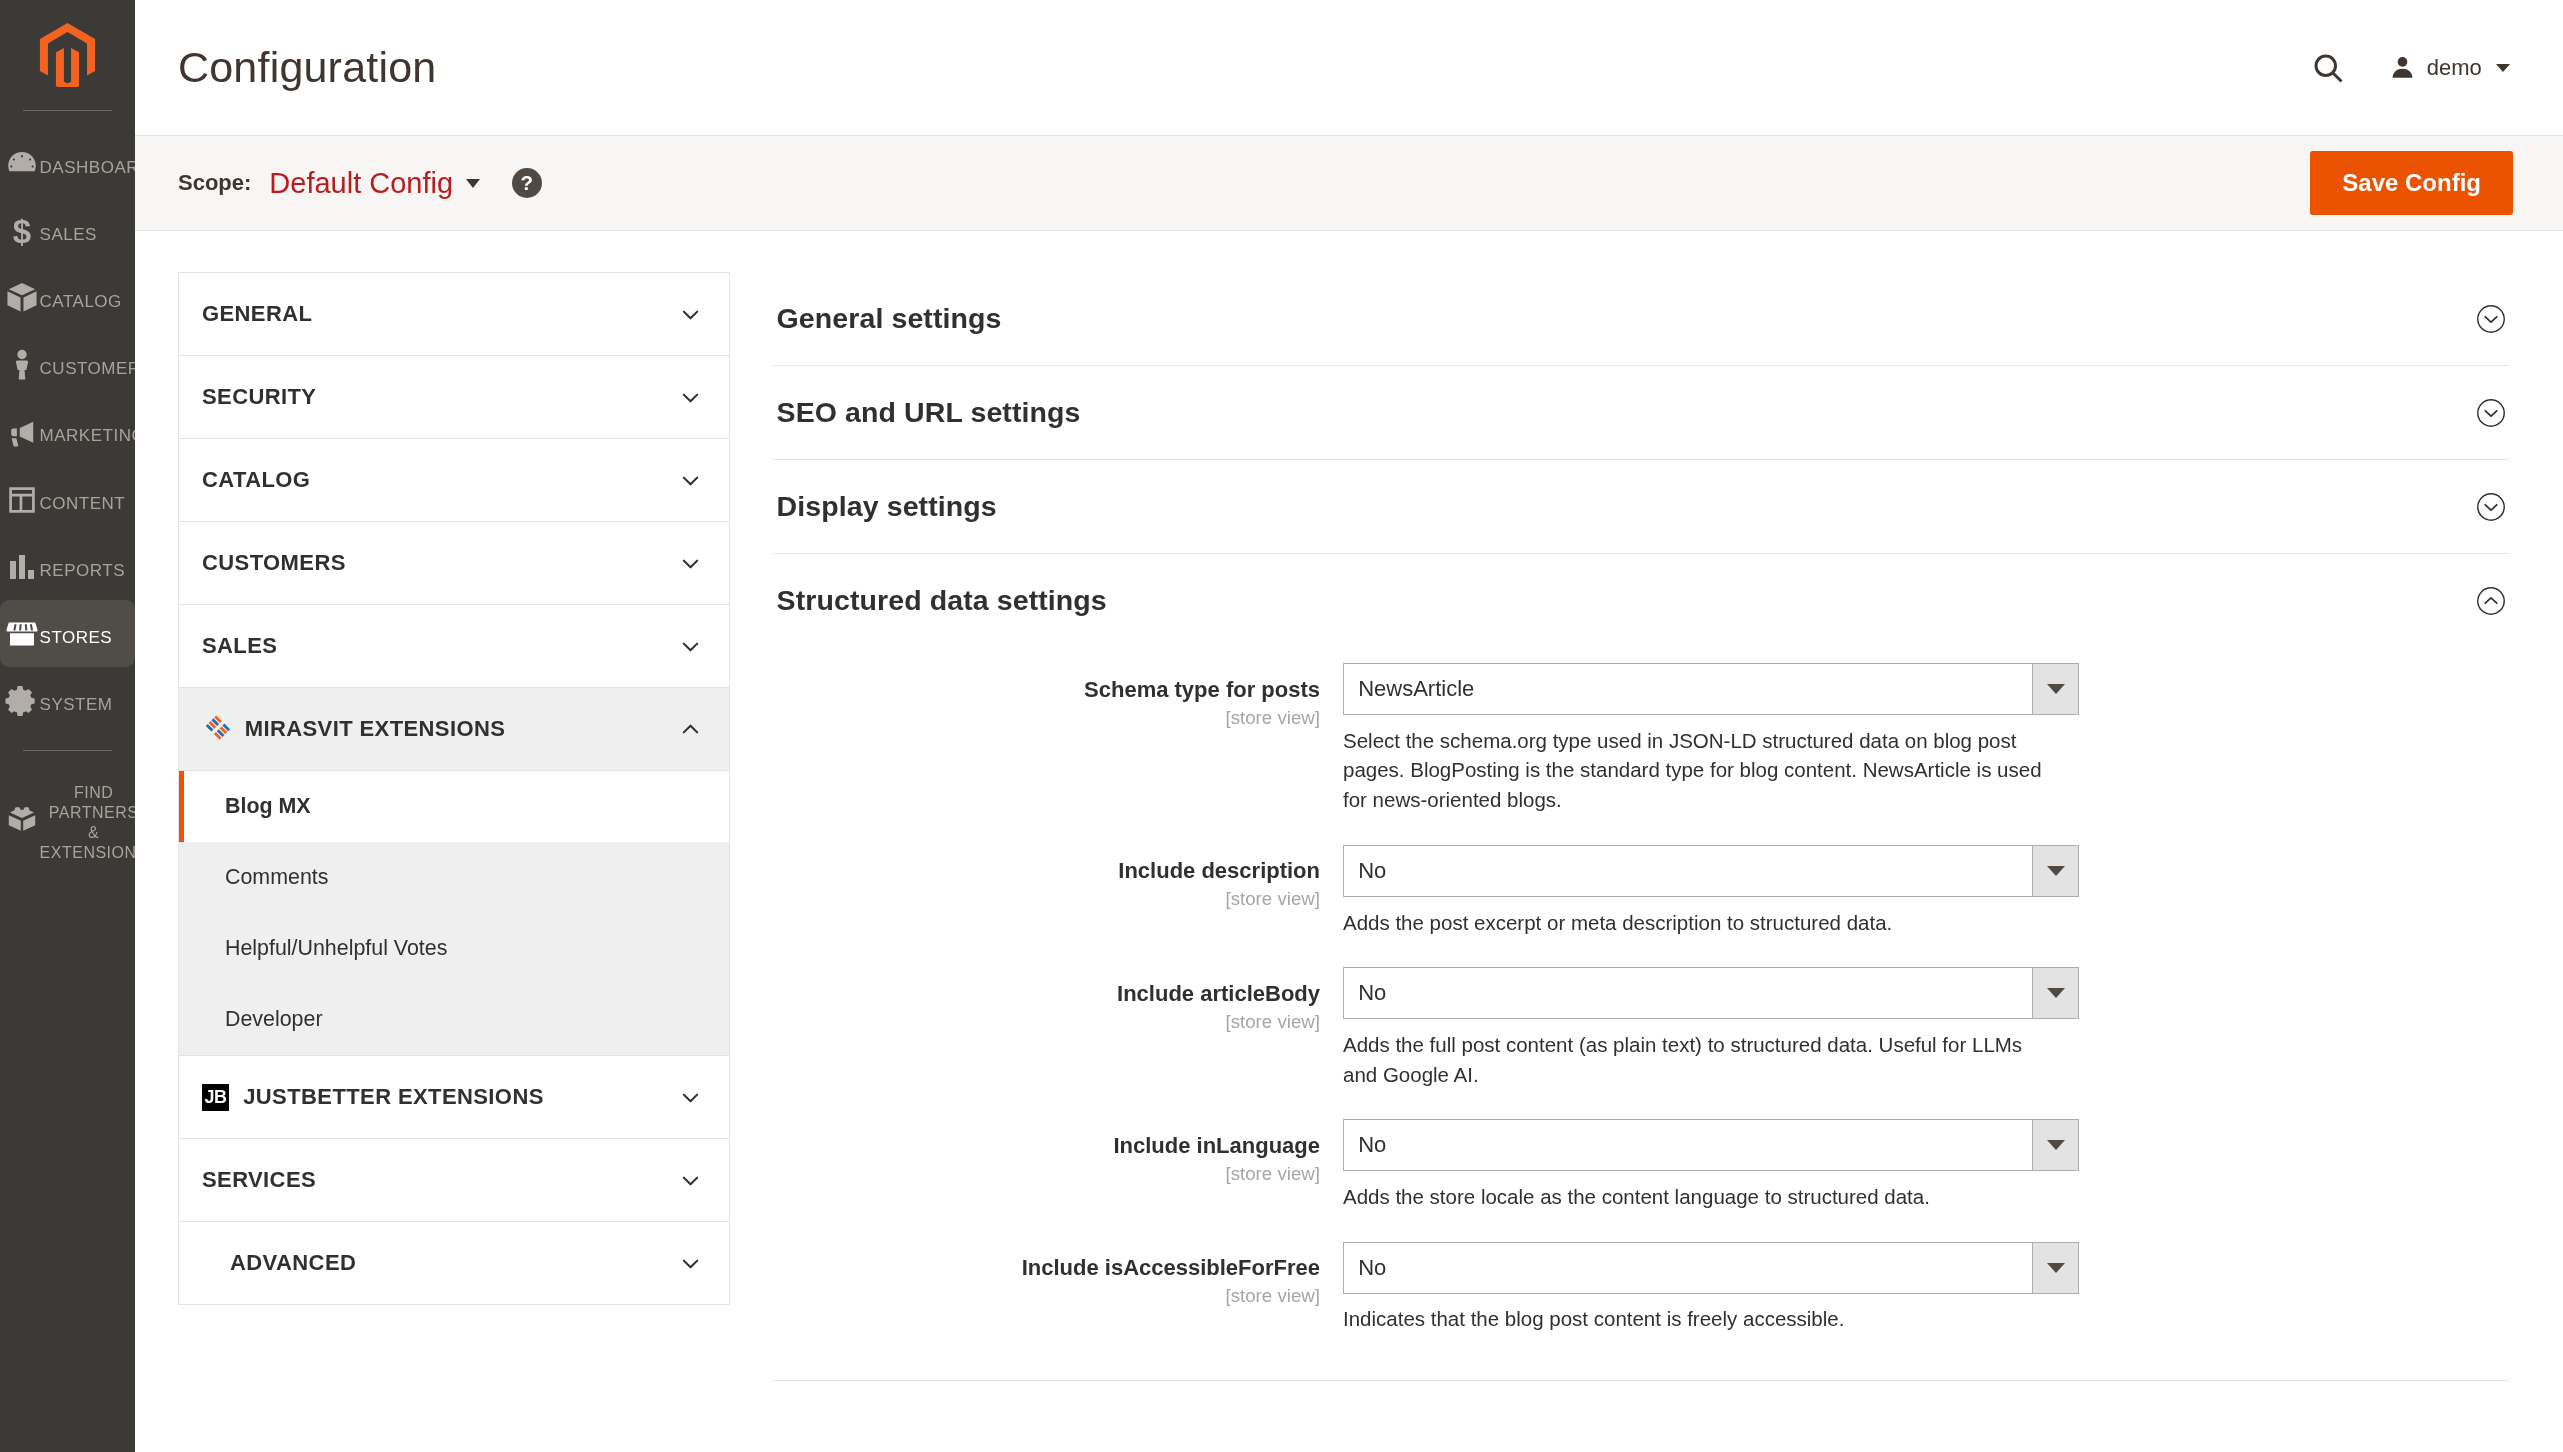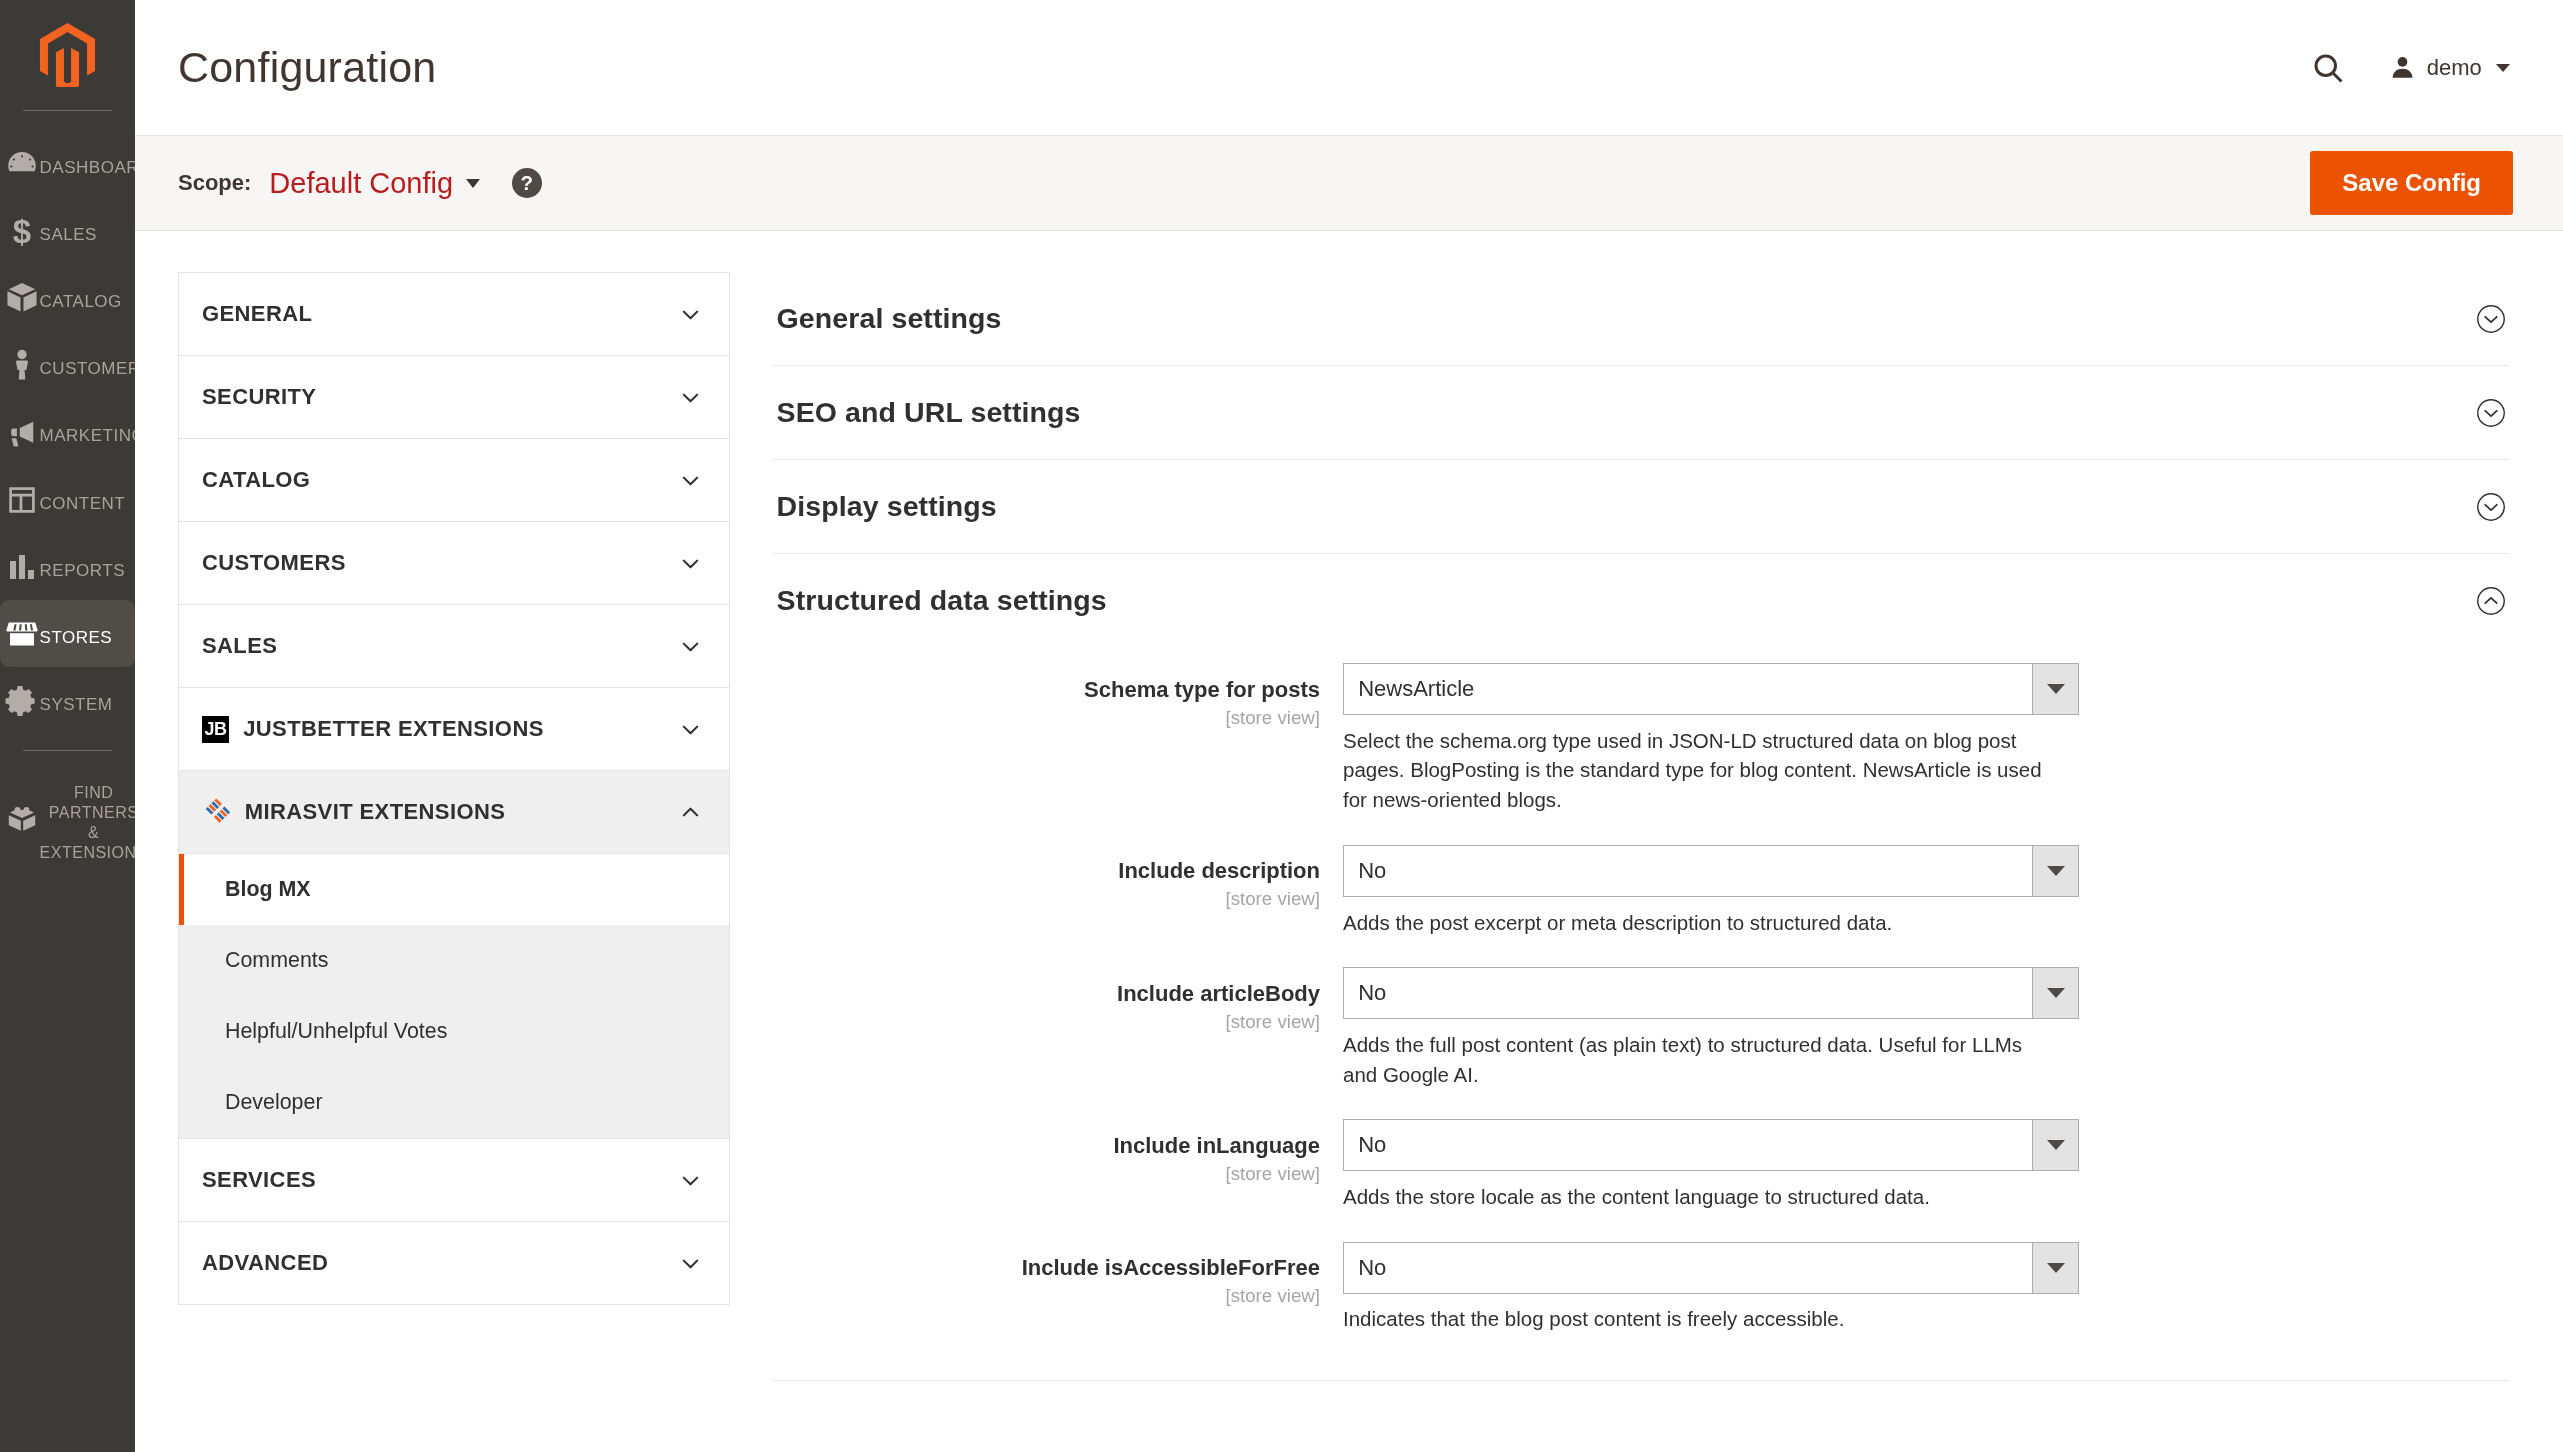--- a/index.html
+++ b/index.html
@@ -76,21 +76,21 @@
   }
 
   
   .cols { display:flex; padding: 41px 50px 0 43px; gap: 43px; flex:1; }
 
   
   .config-nav { width: 552px; min-width:552px; }
   .cfg-section {
     border:0.9px solid #e3e3e3; border-bottom:none; background:#fff;
   }
-  .cfg-section:last-child { border-bottom:0.9px solid #e3e3e3; }
+  .cfg-section:last-child { border-bottom:0.9px solid #e3e3e3;padding-left:28px; }
   .cfg-head {
     display:flex; align-items:center; justify-content:space-between;
     padding: 25px 27px 25px 23px; cursor:pointer; min-height: 82px;
   }
   .cfg-head.open { background:#f0efef; }
   .cfg-head-left { display:flex; align-items:center; gap: 14.2px; }
   .cfg-title {
     font-size: 22px; font-weight: bold; color:#303030; letter-spacing:0.4px; text-transform:uppercase;
   }
   .chev { width: 23px; height: 23px; }
@@ -341,33 +341,20 @@
                 <span class="cfg-title">Sales</span>
               </div>
               <span class="chev">
                 <svg width="23" height="23" viewBox="0 0 24 24" fill="none" stroke="#303030" stroke-width="2.2" stroke-linecap="round" stroke-linejoin="round">
                   <polyline points="5,9 12,16 19,9"></polyline>
                 </svg>
               </span>
             </div>
           </div>
           <div class="cfg-section">
-            <div class="cfg-head">
-              <div class="cfg-head-left">
-                <span class="jb-ic">JB</span>
-                <span class="cfg-title">JustBetter Extensions</span>
-              </div>
-              <span class="chev">
-                <svg width="23" height="23" viewBox="0 0 24 24" fill="none" stroke="#303030" stroke-width="2.2" stroke-linecap="round" stroke-linejoin="round">
-                  <polyline points="5,9 12,16 19,9"></polyline>
-                </svg>
-              </span>
-            </div>
-          </div>
-          <div class="cfg-section">
             <div class="cfg-head open">
               <div class="cfg-head-left">
                 <span style="display: flex;">
                   <svg class="mv-ic" viewBox="0 0 32 32">
                     <g transform="rotate(45 16 16)">
                       <rect x="5" y="5" width="9" height="3.2" fill="#f26322"></rect>
                       <rect x="5" y="9.5" width="9" height="3.2" fill="#2b6cb0"></rect>
                       <rect x="5" y="14" width="9" height="3.2" fill="#f26322"></rect>
                       <rect x="5" y="18.5" width="9" height="3.2" fill="#2b6cb0"></rect>
                       <rect x="18" y="5" width="9" height="3.2" fill="#2b6cb0"></rect>
@@ -388,20 +375,33 @@
             <div class="cfg-sub">
               <div class="cfg-sub-item active">Blog MX</div>
               <div class="cfg-sub-item">Comments</div>
               <div class="cfg-sub-item">Helpful/Unhelpful Votes</div>
               <div class="cfg-sub-item">Developer</div>
             </div>
           </div>
           <div class="cfg-section">
             <div class="cfg-head">
               <div class="cfg-head-left">
+                <span class="jb-ic">JB</span>
+                <span class="cfg-title">JustBetter Extensions</span>
+              </div>
+              <span class="chev">
+                <svg width="23" height="23" viewBox="0 0 24 24" fill="none" stroke="#303030" stroke-width="2.2" stroke-linecap="round" stroke-linejoin="round">
+                  <polyline points="5,9 12,16 19,9"></polyline>
+                </svg>
+              </span>
+            </div>
+          </div>
+          <div class="cfg-section">
+            <div class="cfg-head">
+              <div class="cfg-head-left">
                 <span class="cfg-title">Services</span>
               </div>
               <span class="chev">
                 <svg width="23" height="23" viewBox="0 0 24 24" fill="none" stroke="#303030" stroke-width="2.2" stroke-linecap="round" stroke-linejoin="round">
                   <polyline points="5,9 12,16 19,9"></polyline>
                 </svg>
               </span>
             </div>
           </div>
           <div class="cfg-section">

